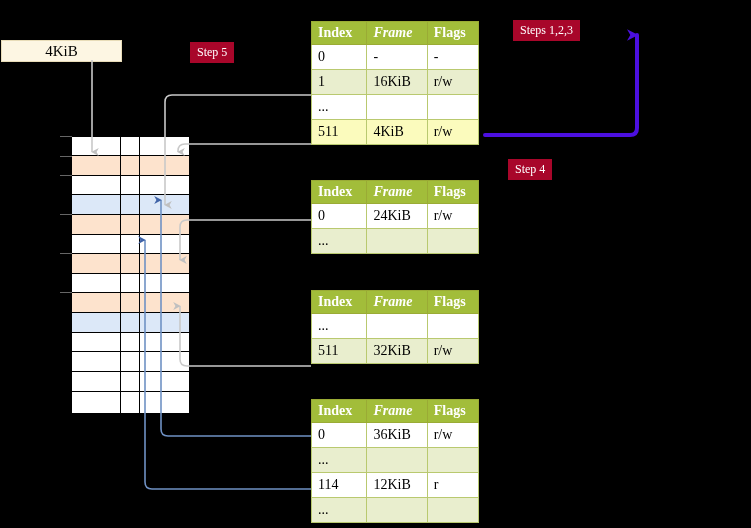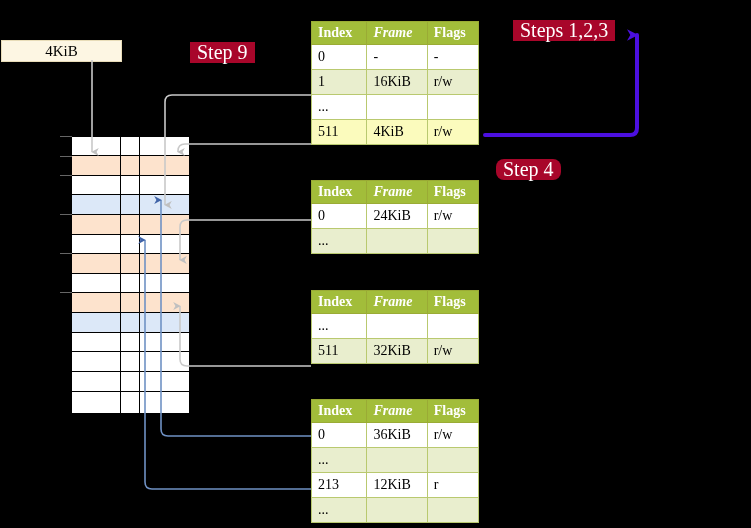--- a/index.html
+++ b/index.html
@@ -1,21 +1,21 @@
 <!DOCTYPE html>
 <html><head>
 <meta charset="utf-8">
 <style>
   html,body{margin:0;padding:0;background:#000;}
   body{width:751px;height:528px;position:relative;overflow:hidden;
        font-family:"Liberation Serif", serif;color:#000;}
   .stage{position:absolute;left:0;top:0;width:751px;height:528px;}
 
   
-  .badge{position:absolute;padding:2px 7px 3px 7px;font-size:20px;line-height:16px;
+  .badge{position:absolute;padding:2px 7px 3px 7px;font-size:12px;line-height:16px;
          color:#fff;white-space:nowrap;font-family:"Liberation Serif",serif;}
   .badge.red{background:#a8062a;}
   .badge.blue{background:#5b10f0;}
 
   
   .kib-box{position:absolute;background:#fdf6e3;border:1px solid #e8dcb8;
            text-align:center;font-size:15px;line-height:20px;color:#000;}
 
   
   .ptable{position:absolute;border-collapse:collapse;background:#fff;
@@ -42,26 +42,26 @@
   
   .wires{position:absolute;left:0;top:0;width:751px;height:528px;overflow:visible;}
 </style>
 </head>
 <body>
 
 <div class="stage">
 
   <div class="kib-box" style="left:1px;top:40px;width:119px;height:20px;">4KiB</div>
 
-  <div class="badge red" style="left:190px;top:42px;">Step 9</div>
+  <div class="badge red" style="left:190px;top:42px;">Step 5</div>
 
   <div class="badge red" style="left:513px;top:20px;">Steps 1,2,3</div>
 
 
-  <div class="badge red" style="left:496px;top:159px;border-radius:8px;">Step 4</div>
+  <div class="badge red" style="left:508px;top:159px;">Step 4</div>
 
   <div class="memgrid" style="left:71px;top:136px;width:119px;height:278px;">
     <div class="memrow" style="top:0px;height:20px;width:119px;"></div>
     <div class="memrow orange" style="top:19px;height:21px;width:119px;"></div>
     <div class="memrow" style="top:39px;height:20px;width:119px;"></div>
     <div class="memrow blue" style="top:58px;height:21px;width:119px;"></div>
     <div class="memrow orange" style="top:78px;height:21px;width:119px;"></div>
     <div class="memrow" style="top:98px;height:20px;width:119px;"></div>
     <div class="memrow orange" style="top:117px;height:21px;width:119px;"></div>
     <div class="memrow" style="top:137px;height:20px;width:119px;"></div>
@@ -172,21 +172,21 @@
         <td>0</td>
         <td>36KiB</td>
         <td>r/w</td>
       </tr>
       <tr class="alt">
         <td>...</td>
         <td></td>
         <td></td>
       </tr>
       <tr>
-        <td>213</td>
+        <td>114</td>
         <td>12KiB</td>
         <td>r</td>
       </tr>
       <tr class="alt">
         <td>...</td>
         <td></td>
         <td></td>
       </tr>
     </tbody>
   </table>

